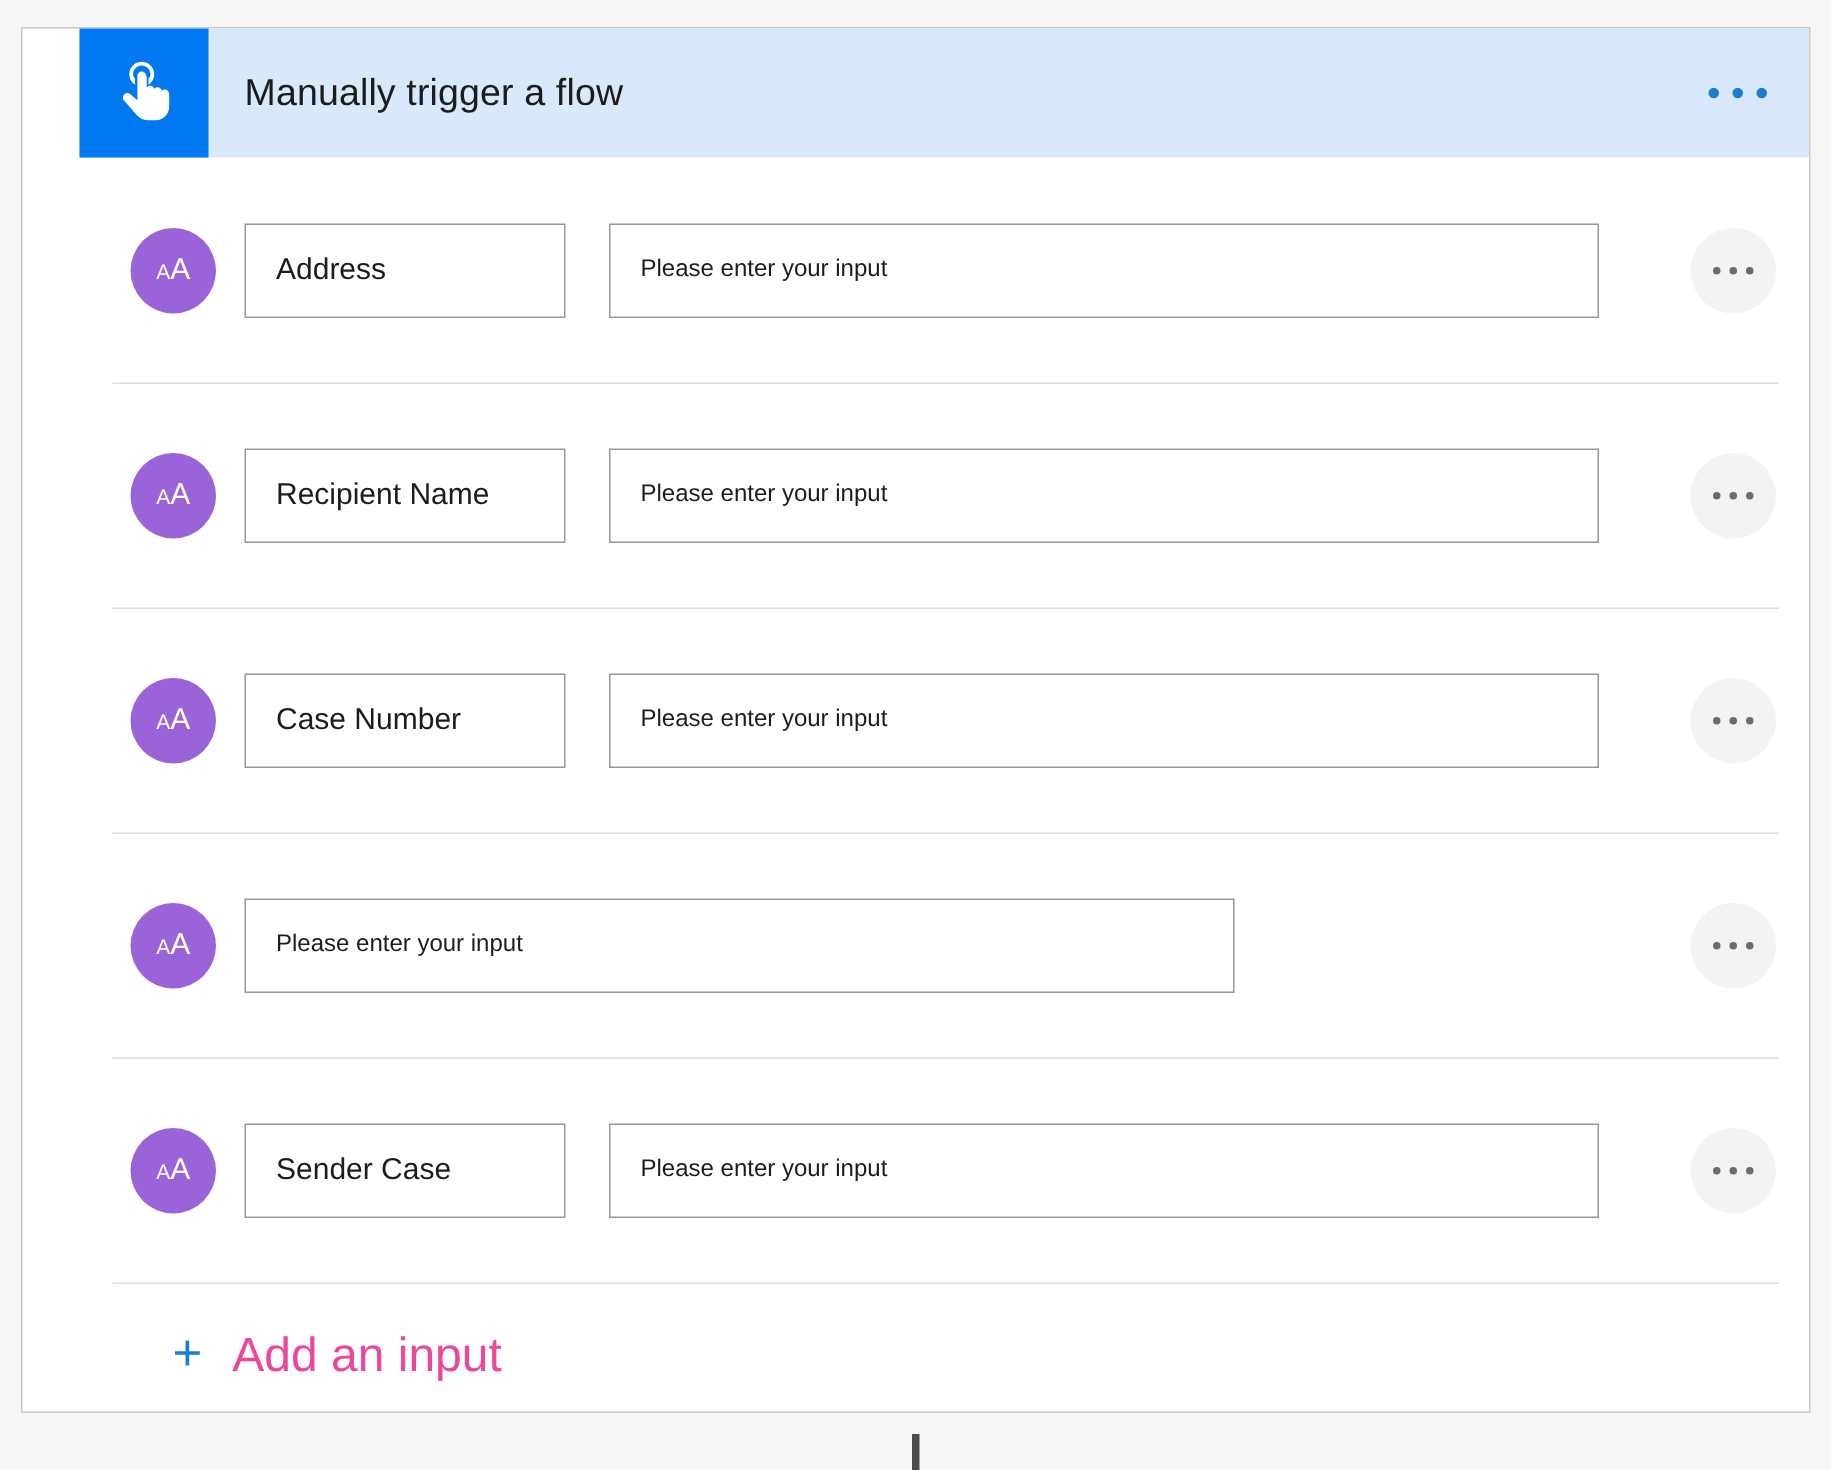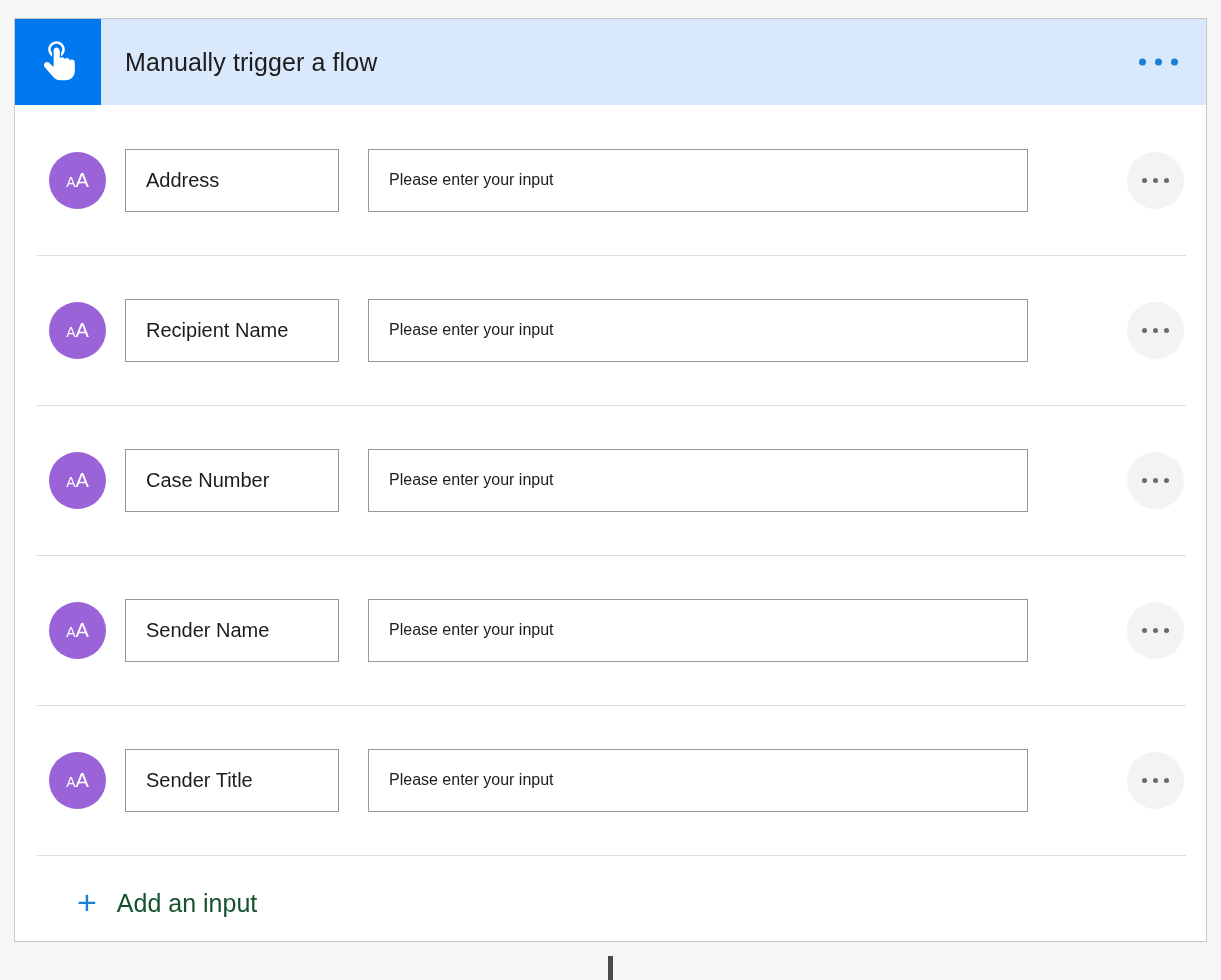--- a/index.html
+++ b/index.html
@@ -17,20 +17,21 @@
 
   
   #card {
     position: absolute;
     left: 14px;
     top: 18px;
     width: 1193px;
     height: 924px;
     background: #ffffff;
     border: 1px solid #c8c8c8;
+    padding-left: 38px;
   }
 
   
   .card-header {
     display: flex;
     align-items: center;
     height: 86px;
     background: #d9e9fb;
     position: relative;
   }
@@ -178,22 +179,22 @@
   .plus-icon {
     color: #1a7fd4;
     font-size: 34px;
     line-height: 1;
     font-weight: 400;
     margin-right: 20px;
     display: block;
     margin-top: -3px;
   }
   .add-label {
-    font-size: 25px;
-    color: #14532d;
+    font-size: 32px;
+    color: #ec4899;
     white-space: nowrap;
   }
 
   
   #connector {
     position: absolute;
     left: 608px;
     top: 956px;
     width: 5px;
     height: 24px;
@@ -270,37 +271,36 @@
       </div>
     </div>
 
     <div class="input-row">
       <div class="avatar">
         <span class="avatar-glyph">
           <span class="small">A</span>
             <span class="big">A</span>
         </span>
       </div>
-      <div class="field-name">Sender Name</div>
-      <div class="field-value">Please enter your input</div>
-      <div class="row-menu">
-        <span class="dot"></span>
-        <span class="dot"></span>
-        <span class="dot"></span>
-      </div>
-    </div>
-
-    <div class="input-row">
-      <div class="avatar">
-        <span class="avatar-glyph">
-          <span class="small">A</span>
-            <span class="big">A</span>
-        </span>
-      </div>
-      <div class="field-name">Sender Title</div>
+      <div class="field-value">Please enter your input</div>
+      <div class="row-menu">
+        <span class="dot"></span>
+        <span class="dot"></span>
+        <span class="dot"></span>
+      </div>
+    </div>
+
+    <div class="input-row">
+      <div class="avatar">
+        <span class="avatar-glyph">
+          <span class="small">A</span>
+            <span class="big">A</span>
+        </span>
+      </div>
+      <div class="field-name">Sender Case</div>
       <div class="field-value">Please enter your input</div>
       <div class="row-menu">
         <span class="dot"></span>
         <span class="dot"></span>
         <span class="dot"></span>
       </div>
     </div>
 
     <div class="add-row">
       <span class="plus-icon">+</span>

